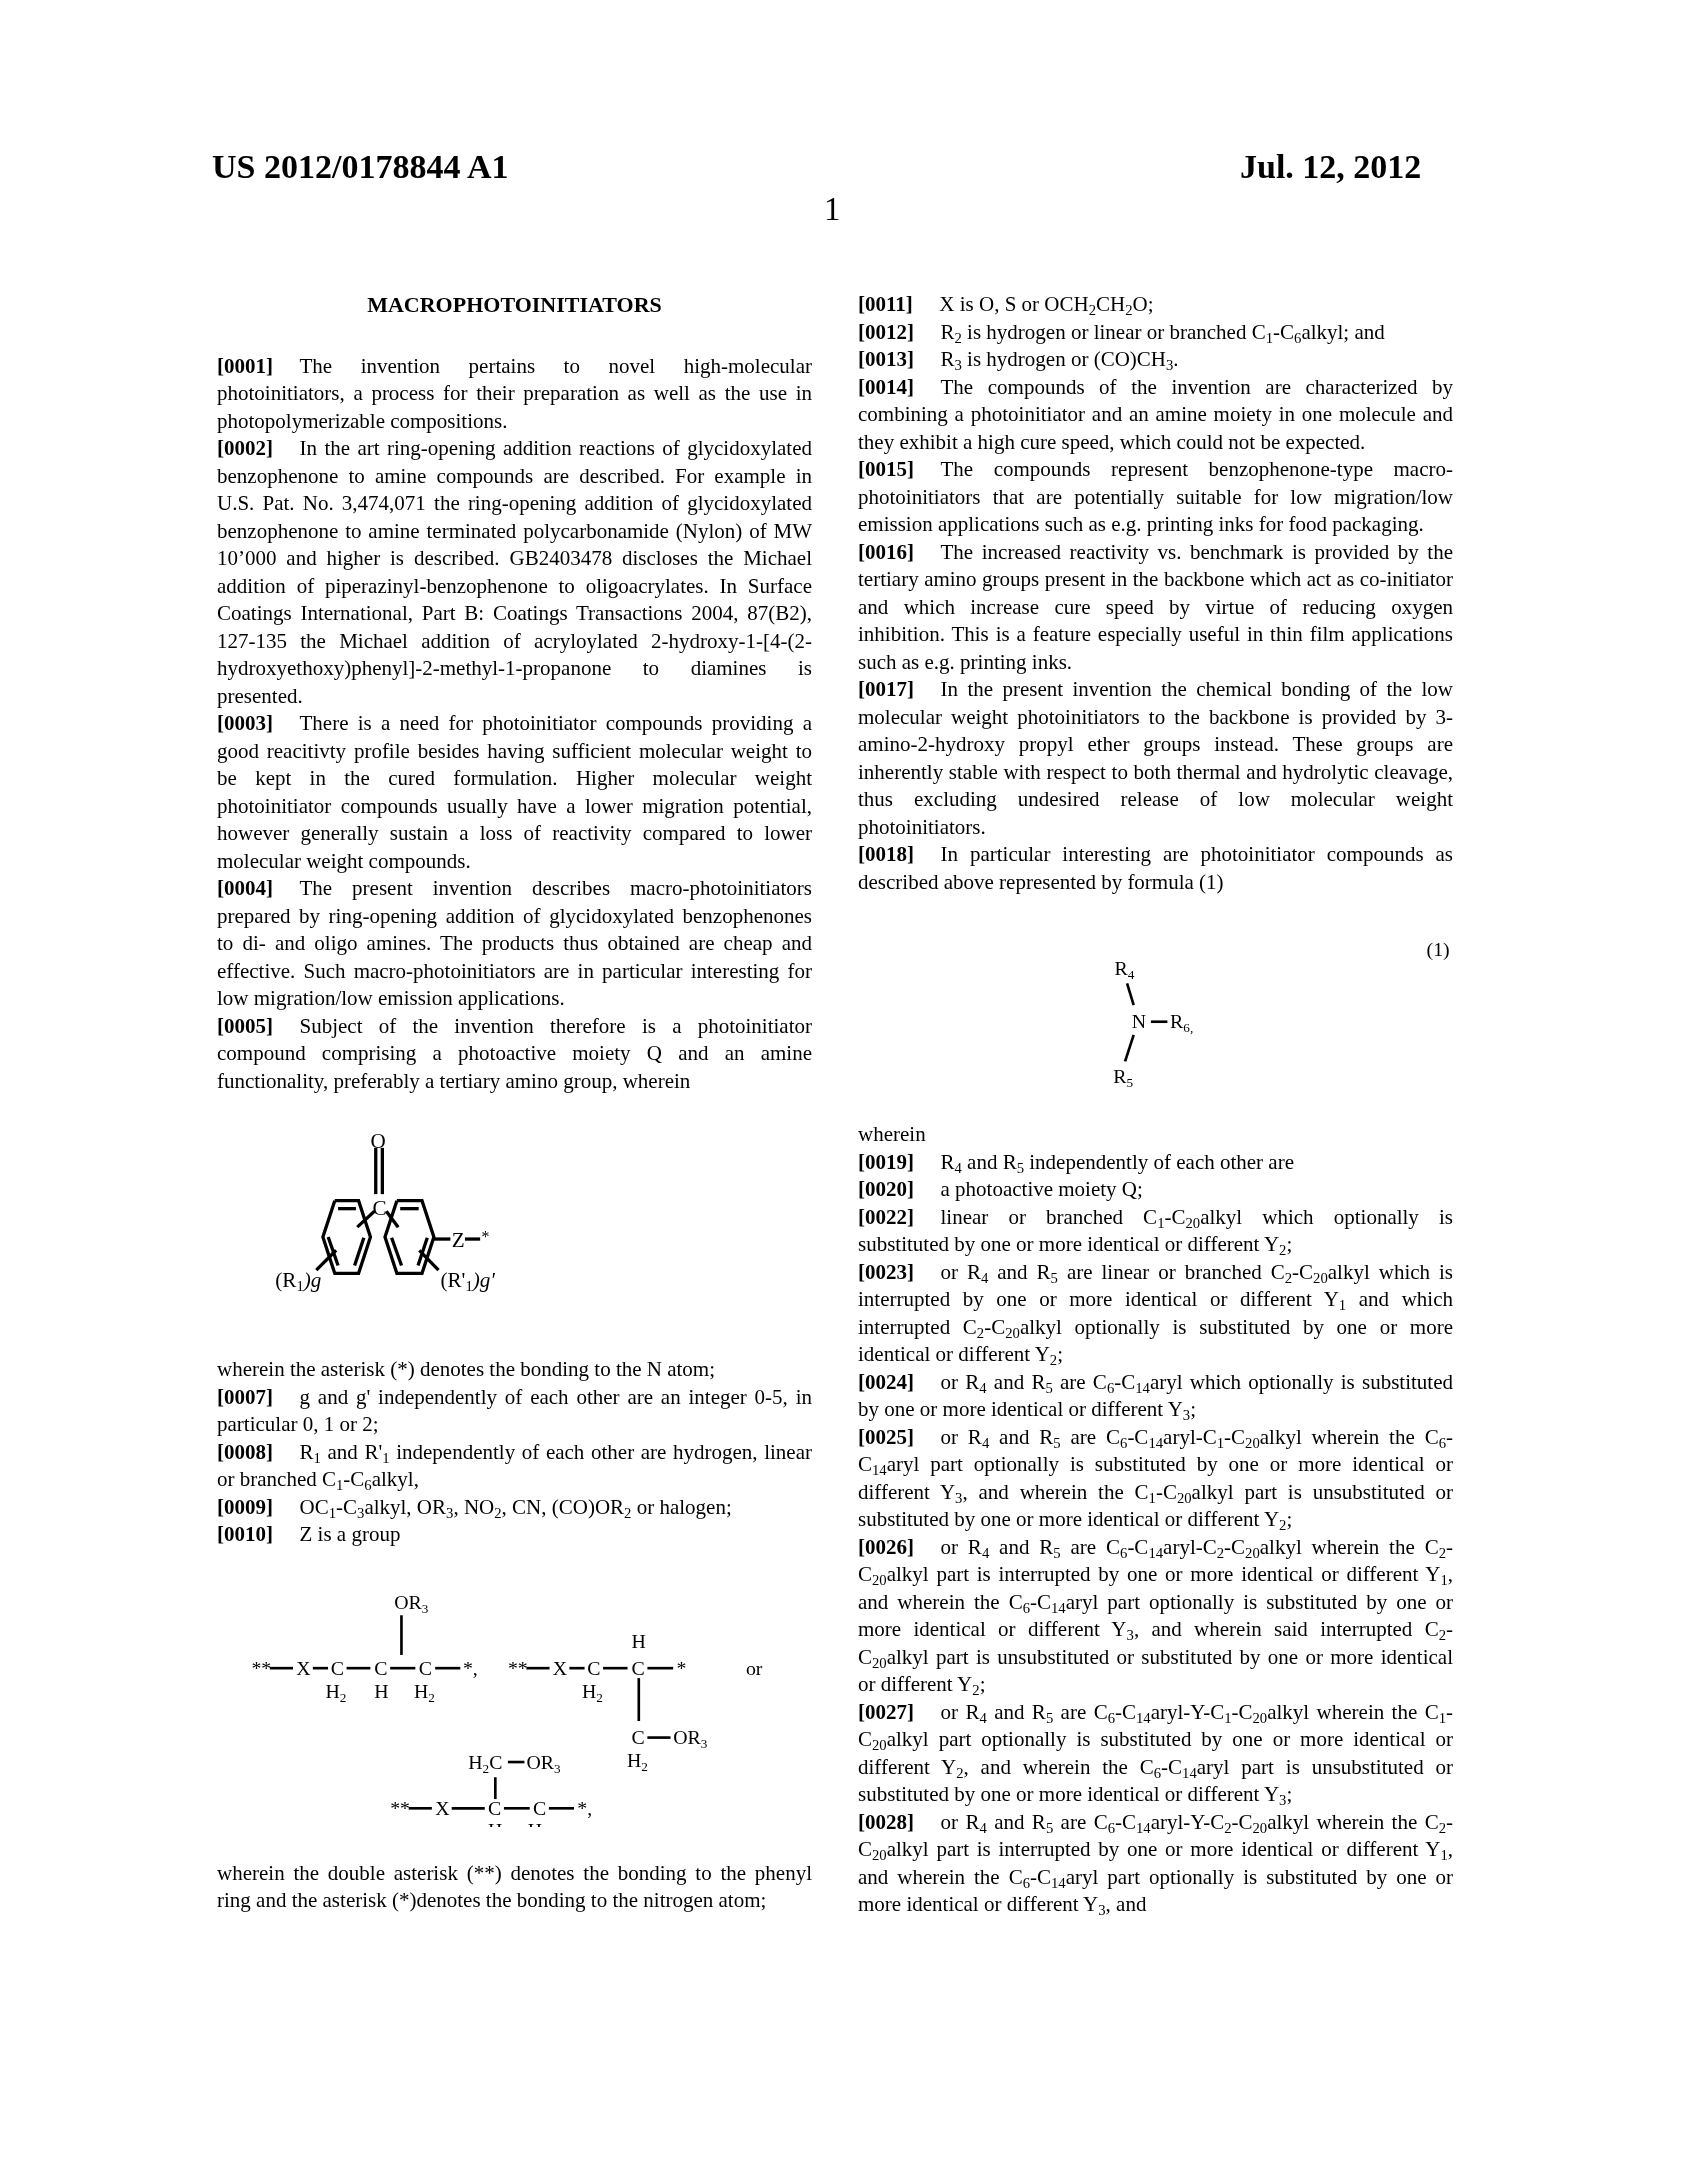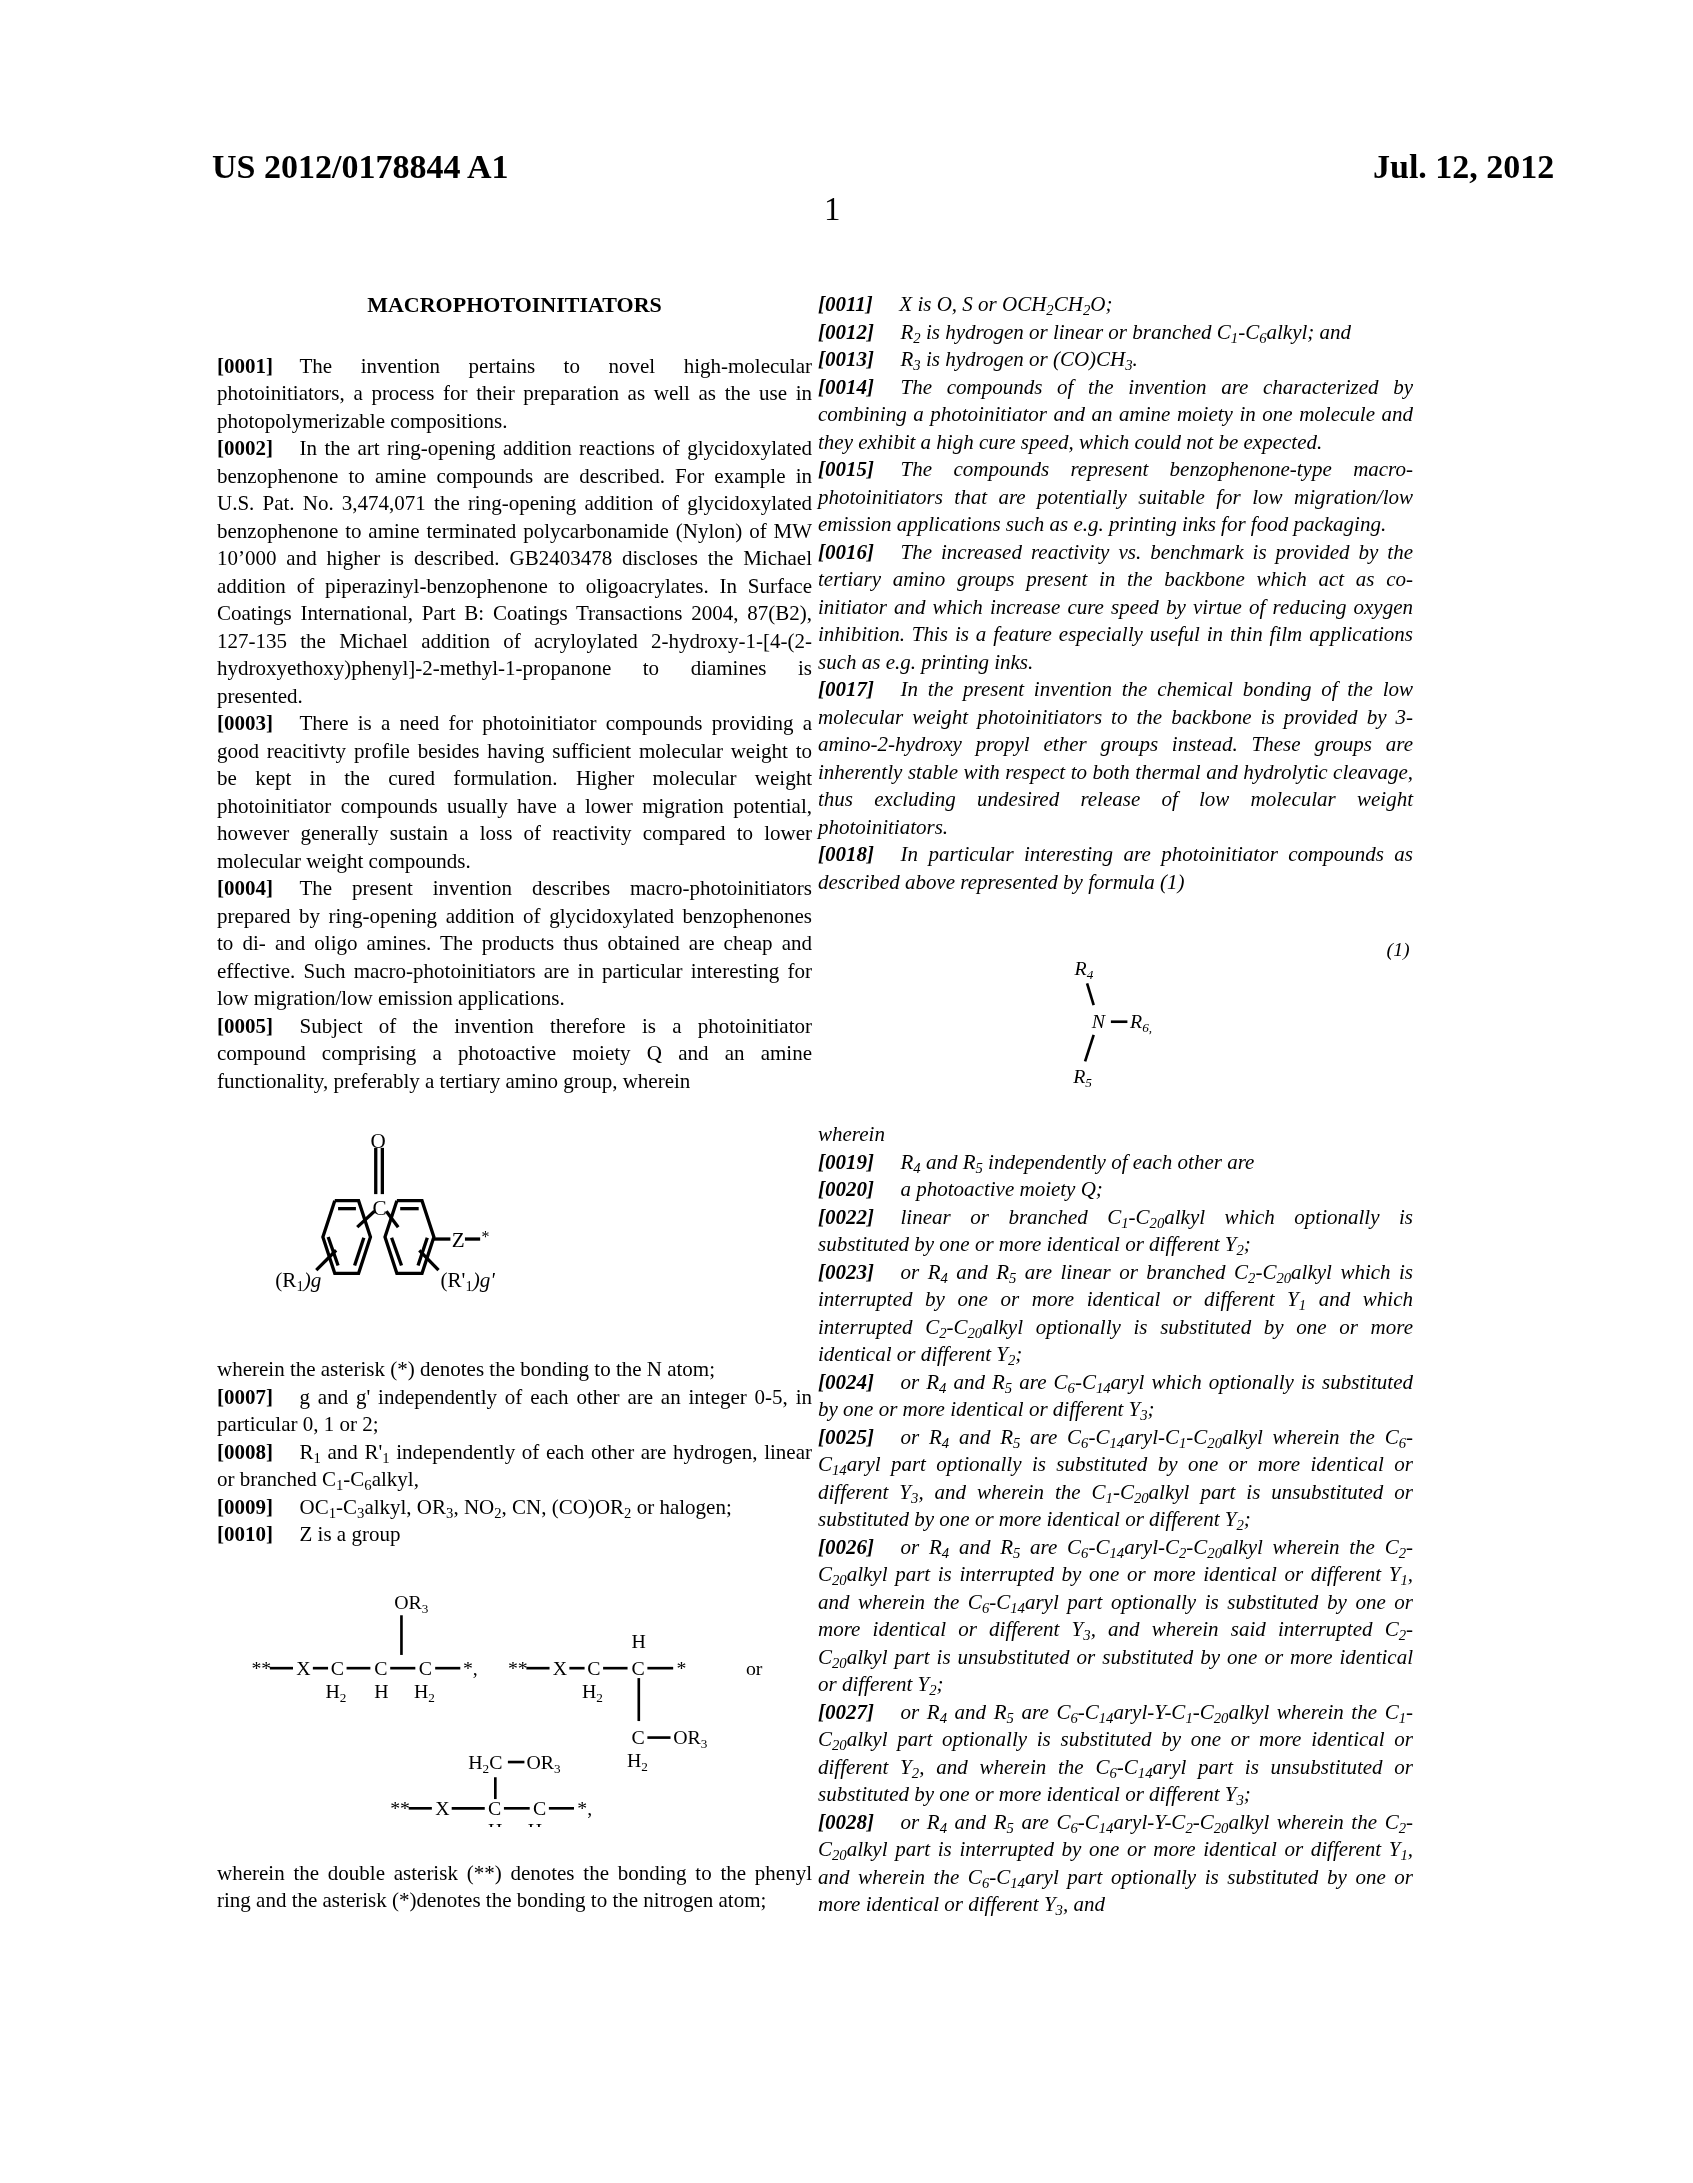--- a/index.html
+++ b/index.html
@@ -1,24 +1,24 @@
 <!DOCTYPE html>
 <html style="font-size:10.6px"><head>
 <meta charset="utf-8">
 <style>
   html, body { margin: 0; padding: 0; background: #ffffff; }
   body { width: 1694px; height: 2183px; position: relative; overflow: hidden;
          font-family: "Liberation Serif", "DejaVu Serif", serif; color: #000; }
   .hdr { position: absolute; top: 147px; font-size: 34px; line-height: 40px; font-weight: bold; }
   #hdr-left { left: 212px; }
-  #hdr-right { left: 1373px; }
+  #hdr-right { left: 1240px; }
   #page-num { position: absolute; top: 191px; left: 824px; font-size: 33px; }
   .col { position: absolute; top: 291px; width: 595px; font-size: 21px; line-height: 27.5px; }
   #col-left { left: 217px; }
-  #col-right { left: 818px; font-style: italic; }
+  #col-right { left: 858px; }
   .title { text-align: center; font-weight: bold; font-size: 22px; margin: 0 0 34px 0; }
   .para { text-align: justify; margin: 0; }
   .pnum { font-weight: bold; margin-right: 26.5px; }
   sub { font-size: 70%; line-height: 0; vertical-align: -0.28em; }
   .spacer { display: block; }
   .formula { position: relative; display: block; }
   .formula svg { display: block; }
   .formula svg text { font-family: "Liberation Serif", "DejaVu Serif", serif; }
 </style>
 </head>

